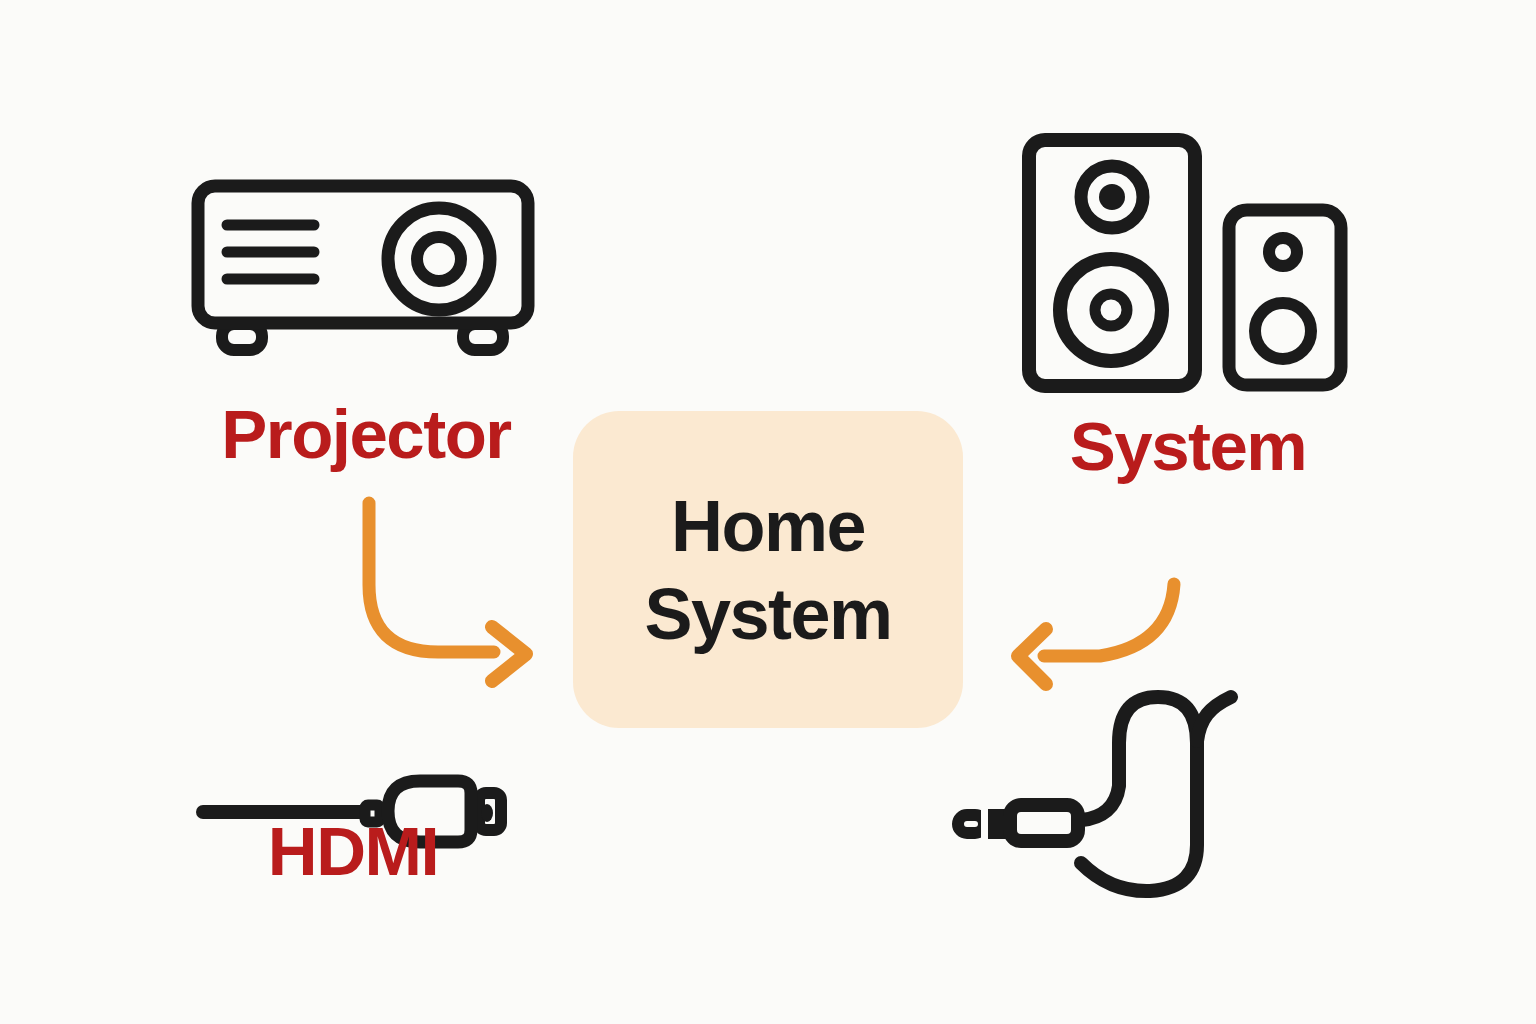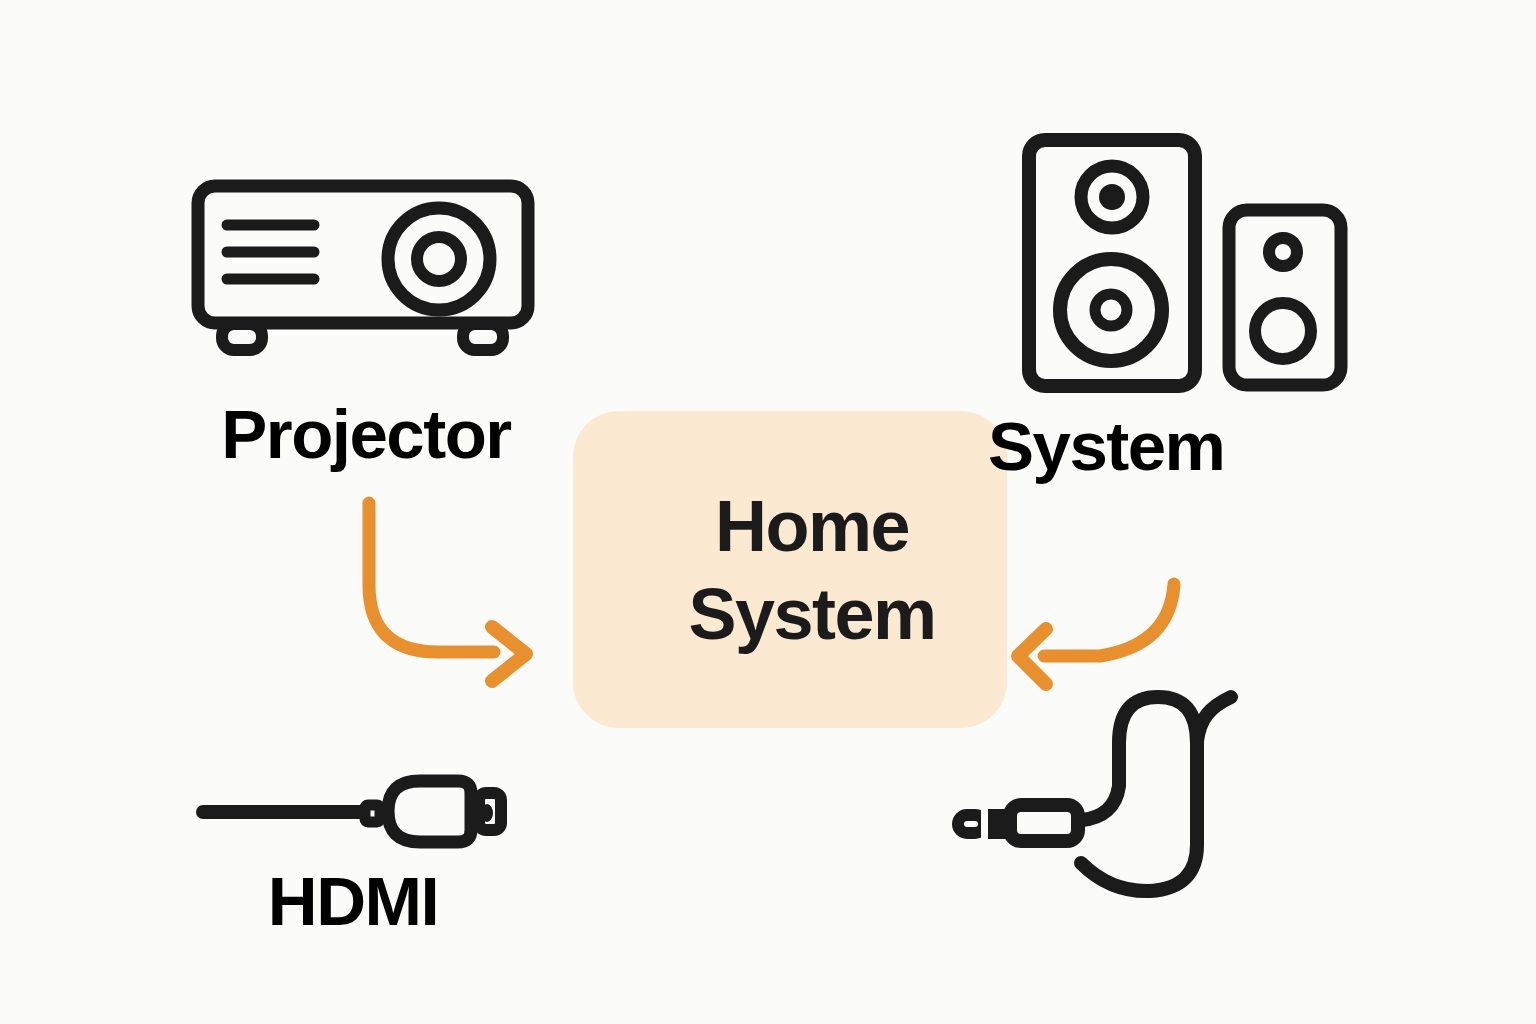--- a/index.html
+++ b/index.html
@@ -13,45 +13,45 @@
     position: relative;
     width: 1536px; height: 1024px;
     background: #FBFBF9;
   }
   .diagram-svg {
     position: absolute; left: 0; top: 0;
     width: 1536px; height: 1024px;
   }
   .node-label {
     position: absolute;
-    color: #000000;
+    color: #b91c1c;
     font-weight: 700;
     font-size: 69px;
     letter-spacing: -1.5px;
+    text-align: center;
     white-space: nowrap;
   }
   .label-projector { left: 166px; top: 400px; width: 400px; height: 68px;
     display: flex; align-items: center; justify-content: center; }
   .label-sound { left: 988px; top: 409px; width: 400px; line-height: 75px; }
-  .label-hdmi { left: 153px; top: 867px; width: 400px; height: 68px;
+  .label-hdmi { left: 153px; top: 817px; width: 400px; height: 68px;
     display: flex; align-items: center; justify-content: center; }
   .hub-box {
     position: absolute;
     left: 573px; top: 411px; width: 390px; height: 317px;
     background: #FBE9D1;
     border-radius: 46px;
     display: flex; flex-direction: column;
     align-items: center; justify-content: center;
     color: #1B1B1B;
     font-weight: 700;
     font-size: 72px;
     letter-spacing: -1.5px;
     line-height: 88px;
     text-align: center;
-    padding-left: 44px;
   }
   .ink-stroke { stroke: #1B1B1B; }
 </style>
 </head>
 <body>
 
 <div class="canvas">
 
   <svg class="diagram-svg" viewBox="0 0 1536 1024" aria-hidden="true">
 

